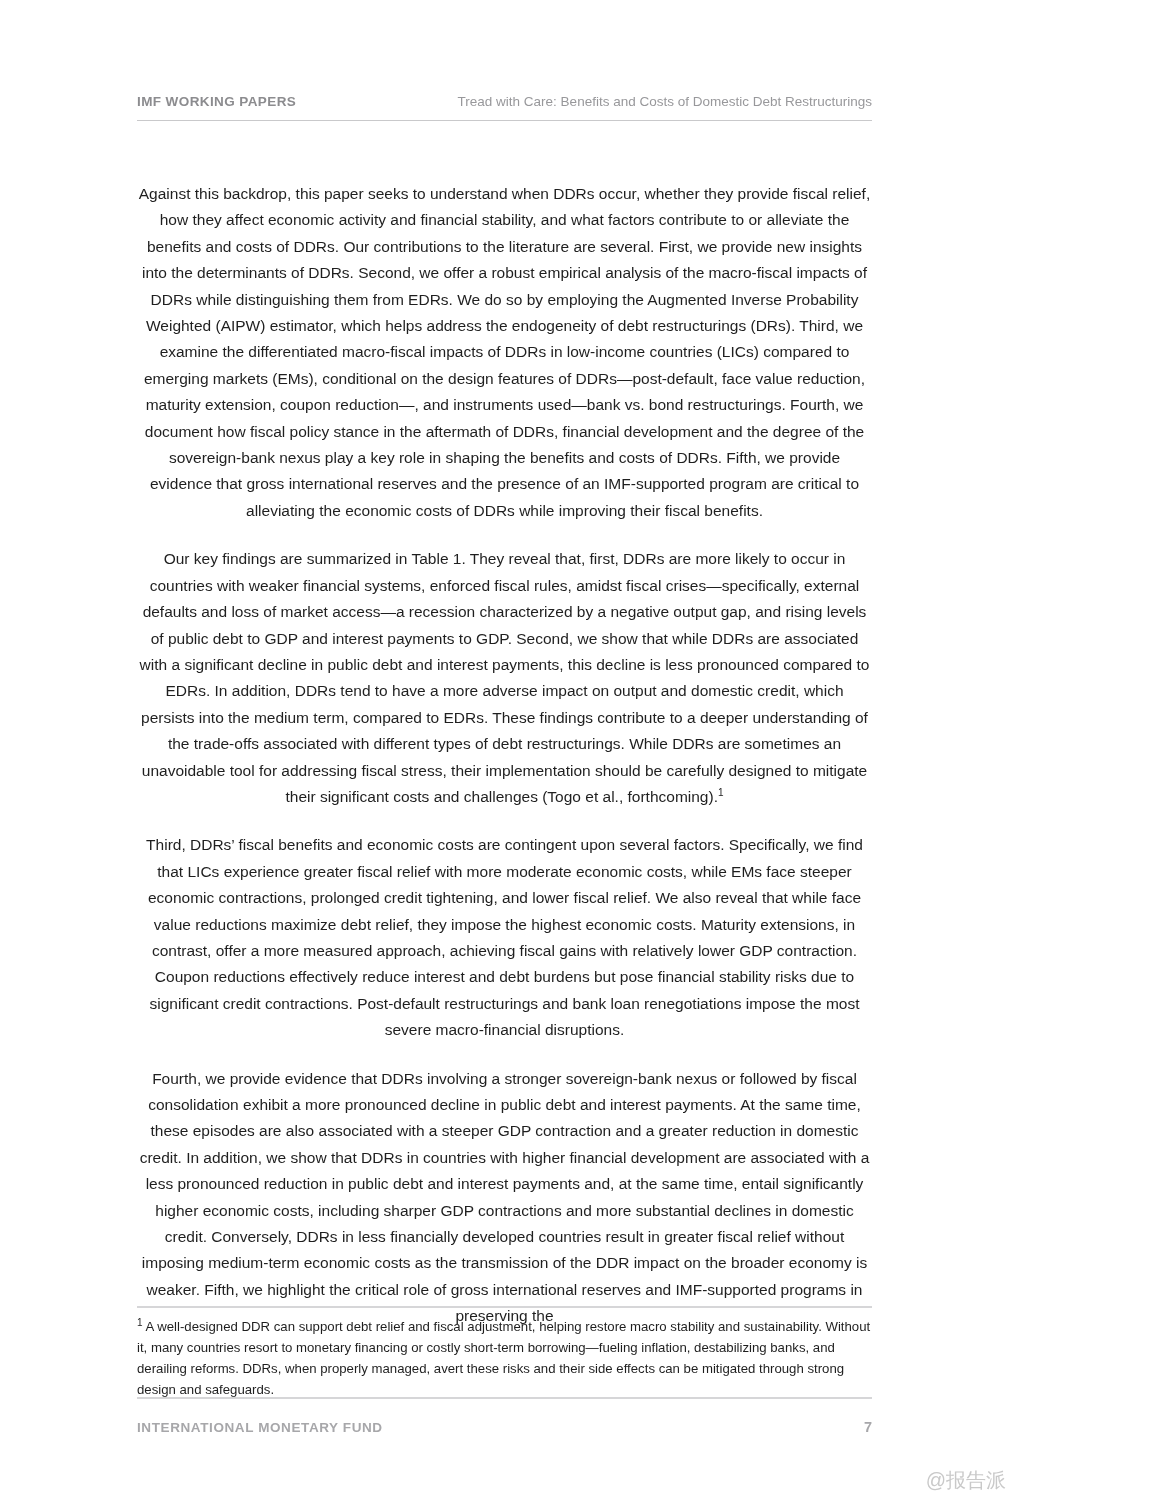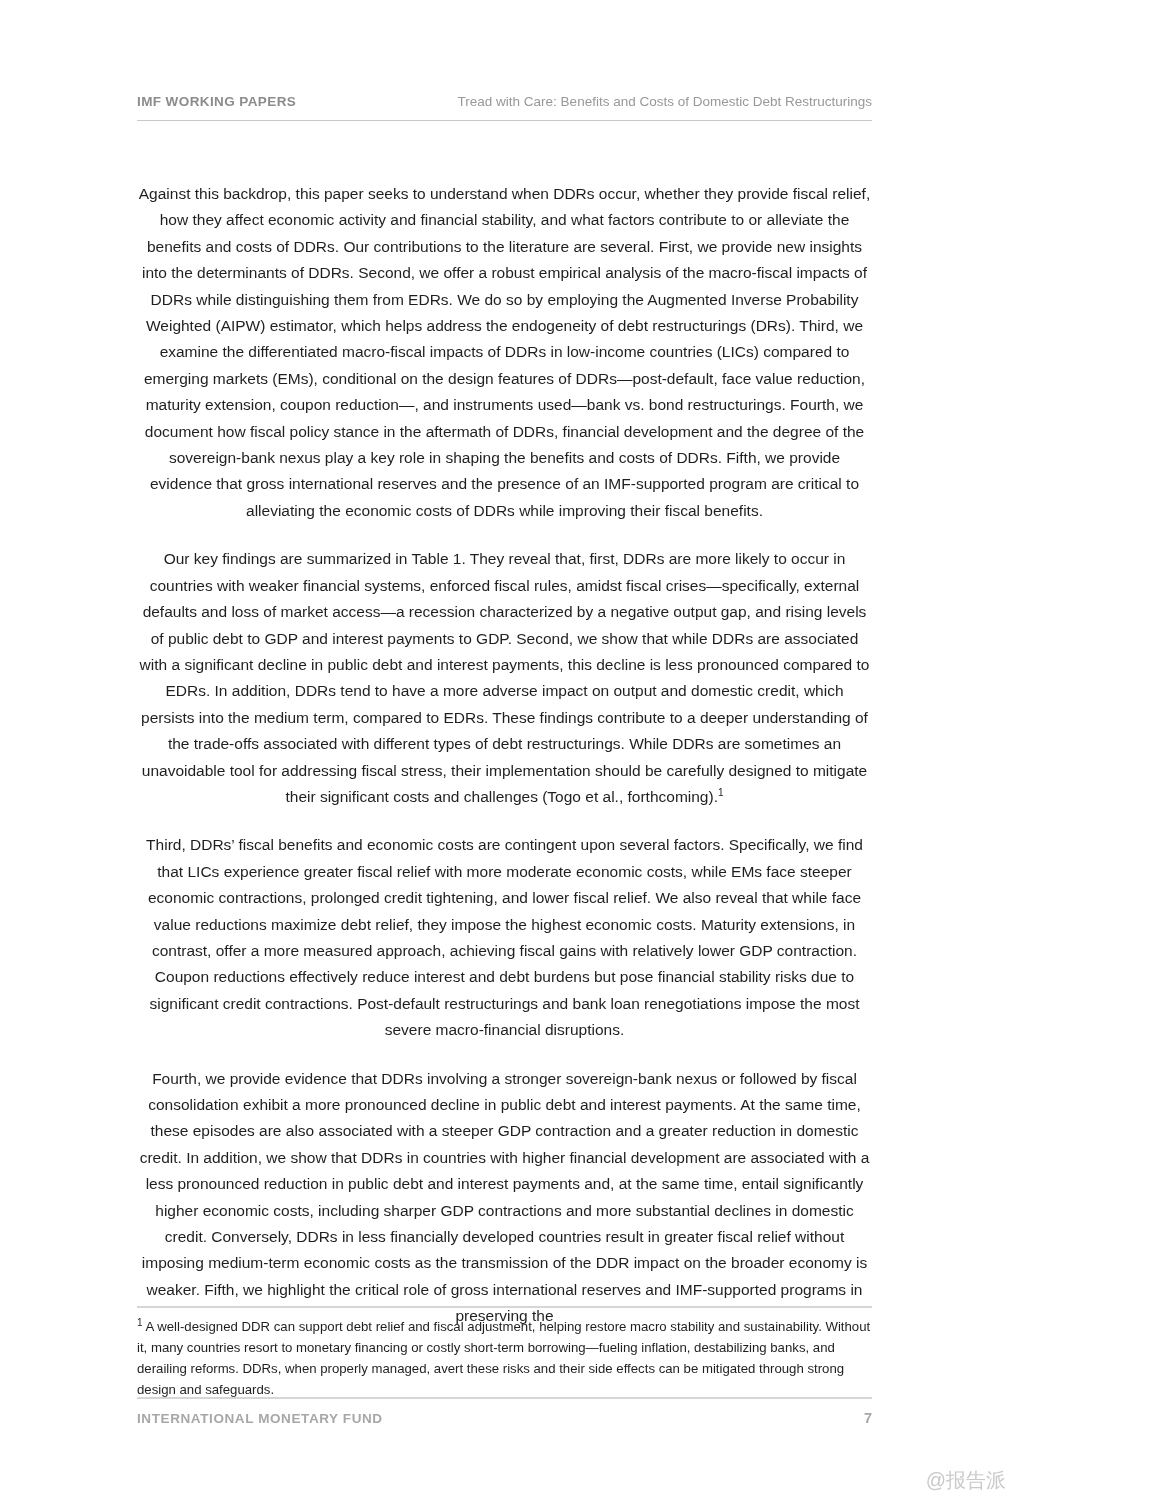--- a/index.html
+++ b/index.html
@@ -56,21 +56,21 @@
     border-top: 2px solid var(--rule, #d6d6d8);
     padding-top: 8px;
     color: var(--body-text, #1f1f1f);
     font-size: 13.2px;
     line-height: 21px;
   }
   .footer {
     position: absolute;
     top: 1397px; left: 137px; right: 137px;
     border-top: 2px solid var(--rule, #d6d6d8);
-    padding-top: 11px;
+    padding-top: 20px;
     display: flex;
     justify-content: space-between;
     align-items: flex-end;
   }
   .footer-left {
     font-size: 13.5px;
     font-weight: bold;
     letter-spacing: 0.6px;
     color: var(--footer-text, #a7a7aa);
   }

